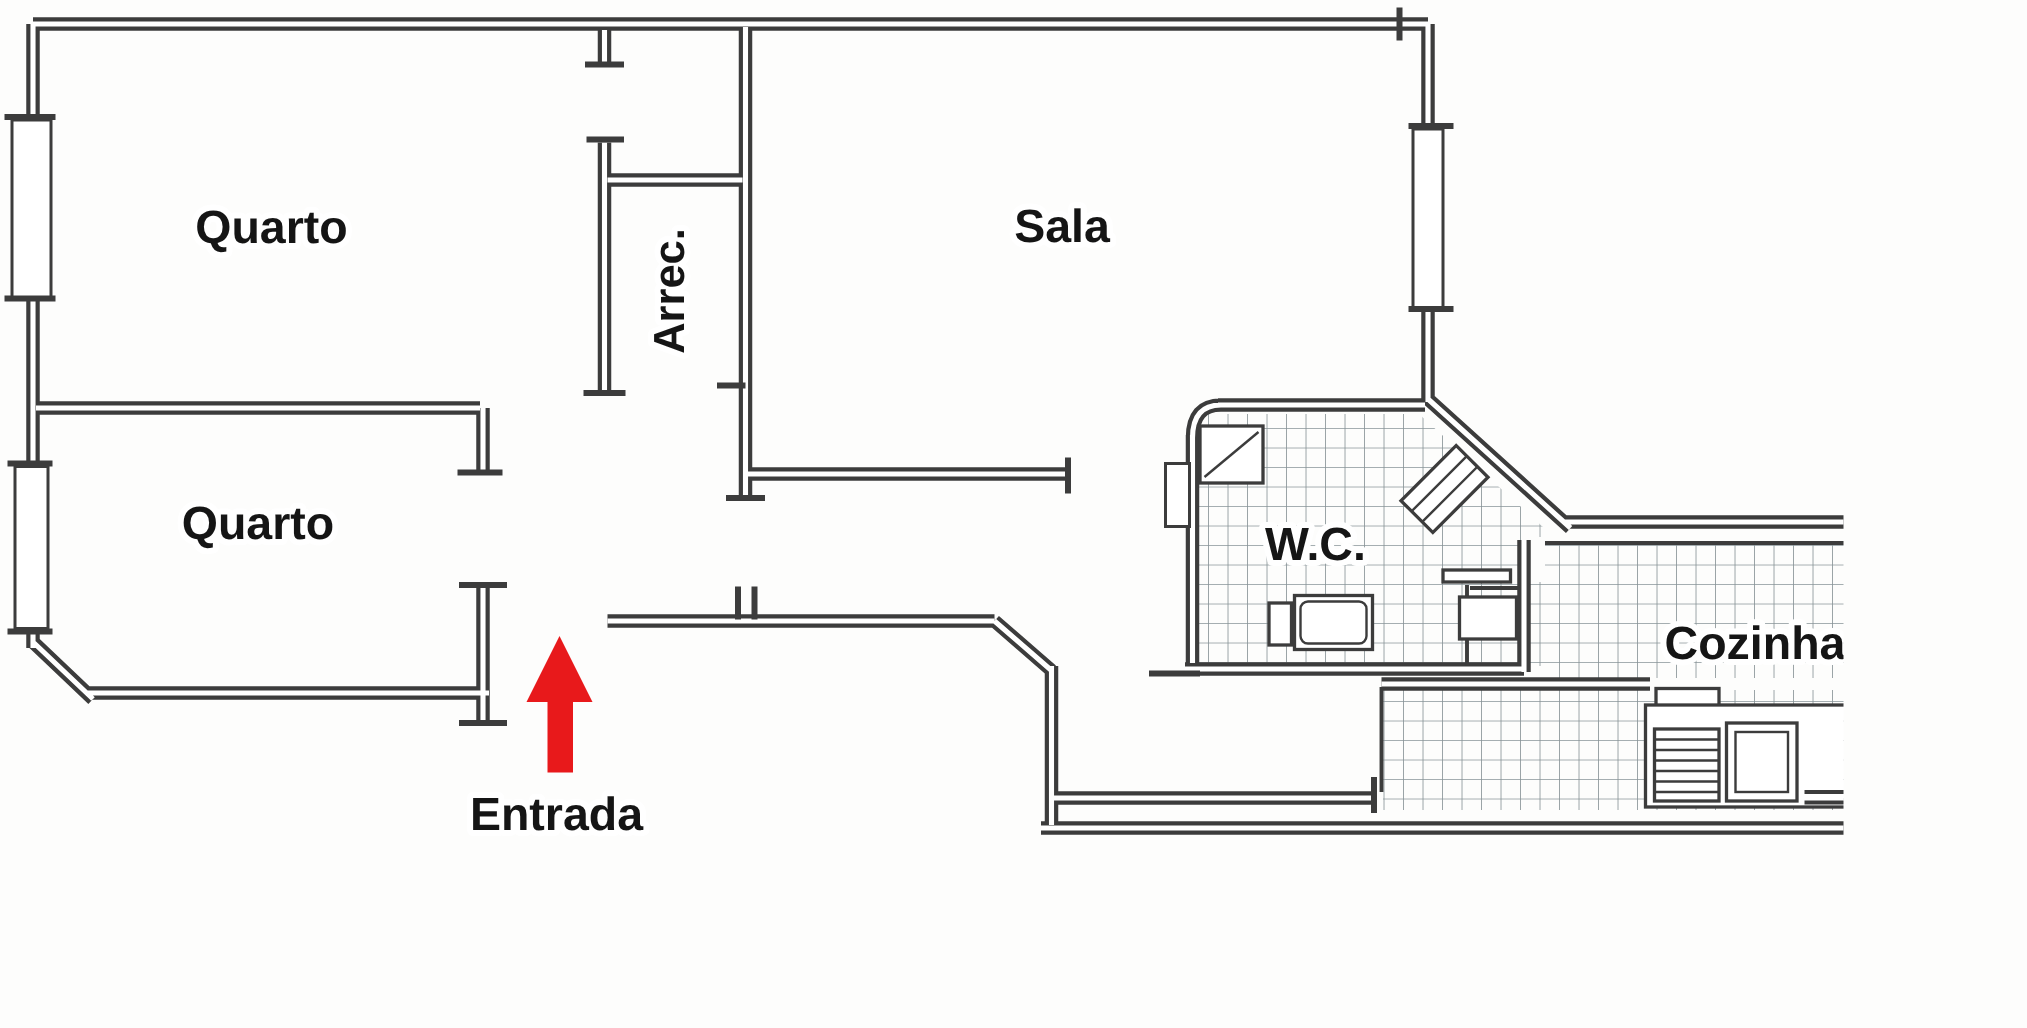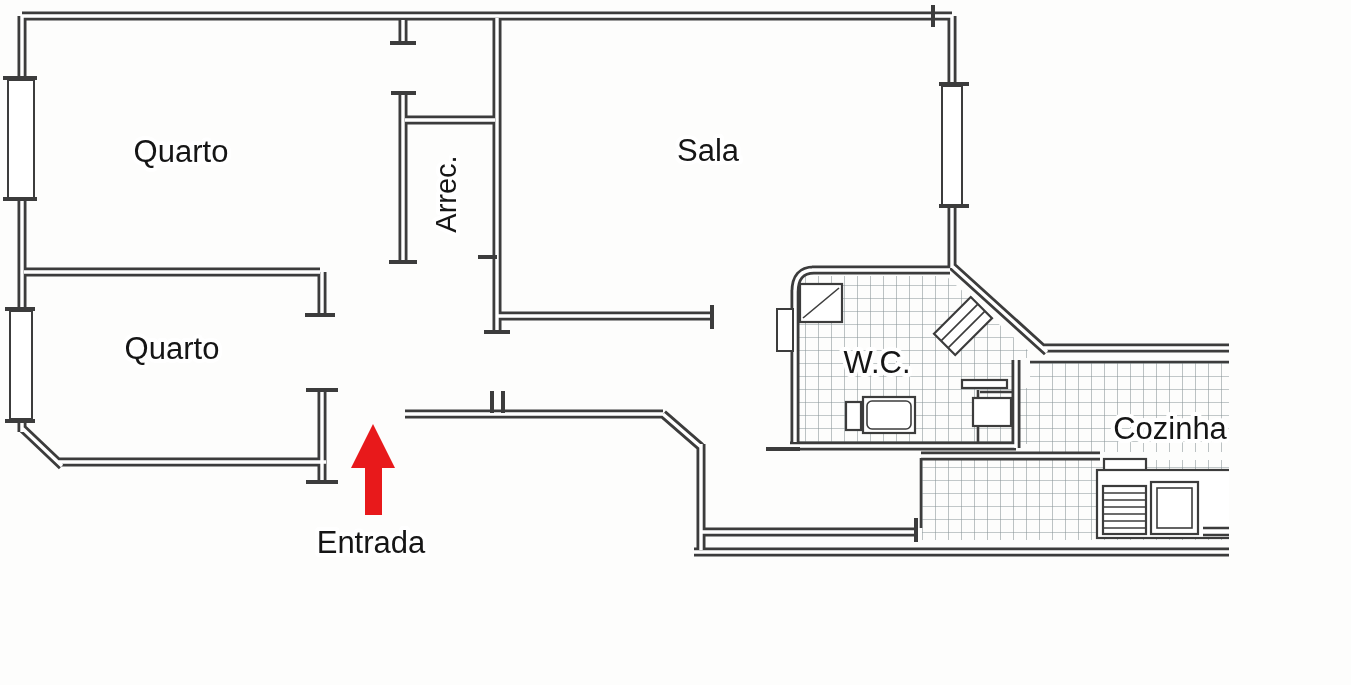--- a/index.html
+++ b/index.html
@@ -4,21 +4,21 @@
 <style>
   :root{
     --bg:#fdfdfc;
     --wall:#3c3c3c;
     --tile:#5f6e74;
     --ink:#151515;
     --arrow:#e8191b;
   }
   html,body{margin:0;padding:0;}
   body{width:1351px;height:685px;background:var(--bg);font-family:"Liberation Sans",sans-serif;}
-  .stage{position:relative;width:1229px;height:685px;overflow:hidden;background:var(--bg);}
+  .stage{position:relative;width:1229px;height:685px;overflow:hidden;background:var(--bg);font-weight:bold;}
   svg{display:block;}
   .wall-dark{stroke:var(--wall);stroke-width:9;fill:none;stroke-linecap:butt;stroke-linejoin:miter;}
   .wall-core{stroke:#ffffff;stroke-width:3.4;fill:none;stroke-linecap:butt;stroke-linejoin:miter;}
   .partition{stroke:var(--wall);stroke-width:2.6;fill:none;}
   .tick{stroke:var(--wall);stroke-width:4;fill:none;}
   .win{fill:#ffffff;stroke:var(--wall);stroke-width:2;}
   .fix{fill:#ffffff;stroke:var(--wall);stroke-width:2.2;}
   .fix-thin{fill:none;stroke:var(--wall);stroke-width:1.6;}
   .tiles{fill:url(#tilegrid);}
   text.room{fill:var(--ink);font-size:31px;paint-order:stroke;stroke:#ffffff;stroke-width:8px;stroke-linejoin:round;}

